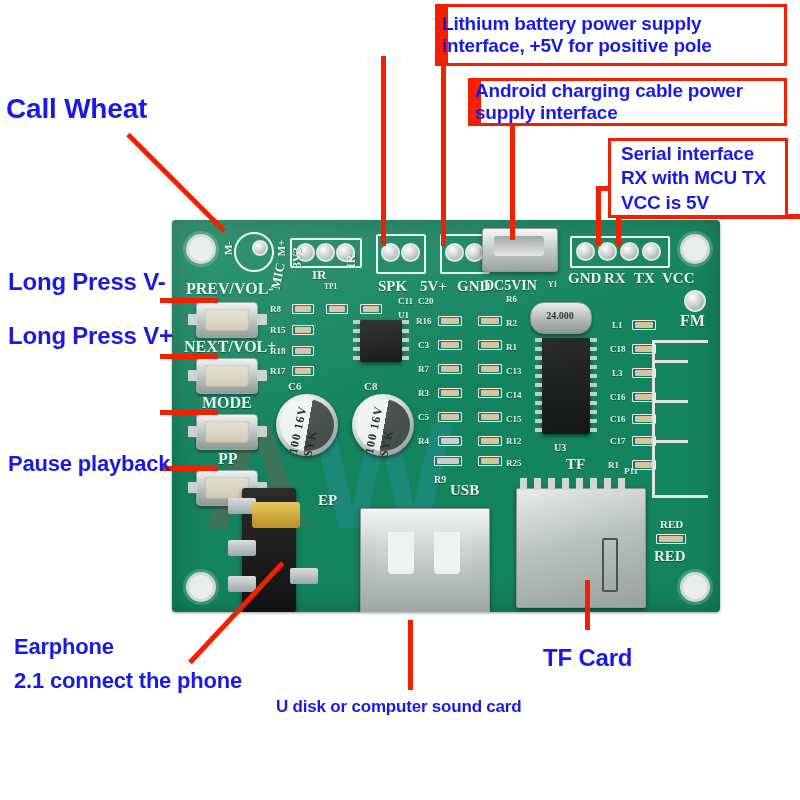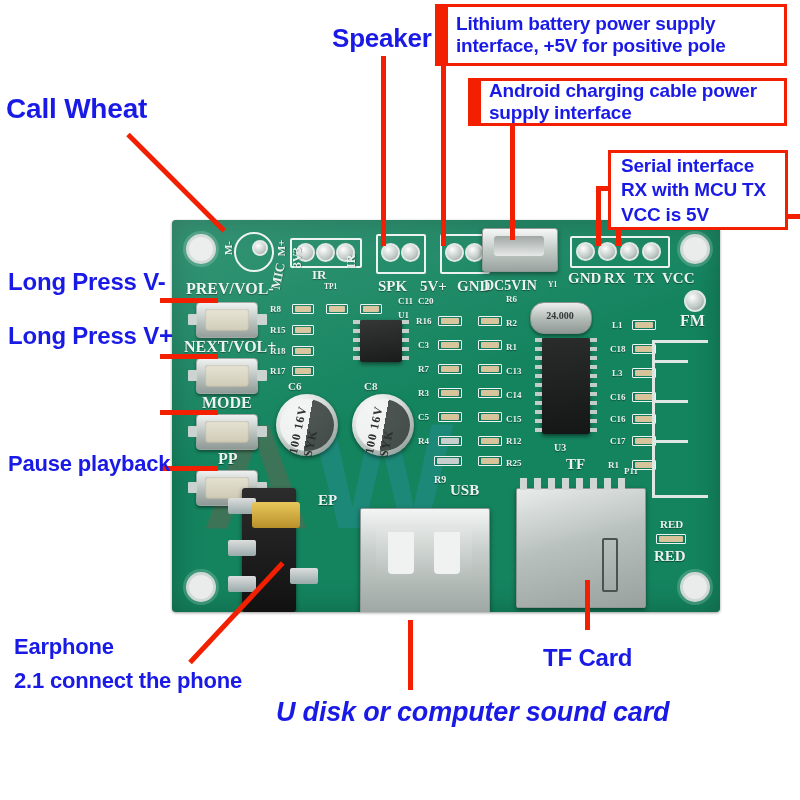--- a/index.html
+++ b/index.html
@@ -6,21 +6,21 @@
   body{width:800px;height:800px;overflow:hidden;font-family:"Liberation Sans",sans-serif;}
   #stage{position:relative;width:800px;height:800px;background:#ffffff;}
 
   
   .anno{position:absolute;color:#1a1ae6;font-family:"Liberation Sans",sans-serif;
         font-weight:600;line-height:1.16;white-space:pre-line;letter-spacing:-.2px;}
 
   
   .box{position:absolute;background:#fff;border:3px solid #f22000;box-sizing:border-box;}
   .box .bar{position:absolute;left:-3px;top:-3px;bottom:-3px;width:13px;background:#f22000;}
-  .box .txt{position:absolute;left:18px;right:4px;top:50%;transform:translateY(-50%);
+  .box .txt{position:absolute;left:4px;right:4px;top:50%;transform:translateY(-50%);
             color:#1a1ae6;font-weight:600;line-height:1.14;white-space:pre-line;letter-spacing:-.2px;}
   .box.plain .txt{left:10px;}
 
   
   .ln{position:absolute;background:#f22000;transform-origin:0 50%;}
   .lnv{position:absolute;background:#f22000;width:5px;}
   .lnh{position:absolute;background:#f22000;height:5px;}
 
   
   #pcb{position:absolute;left:172px;top:220px;width:548px;height:392px;
@@ -353,44 +353,43 @@
   <div class="lnh" style="left:160px;top:466px;width:58px;"></div>
 
   <div class="ln" style="left:190px;top:660px;width:136px;height:5px;transform:rotate(-47deg);"></div>
 
   <div class="lnv" style="left:408px;top:620px;height:70px;"></div>
 
   <div class="lnv" style="left:585px;top:580px;height:50px;"></div>
 
   <div class="anno" style="left:6px;top:93px;font-size:28px;">Call Wheat</div>
 
-  <div class="anno" style="left:332px;top:23px;font-size:26px;">Speaker</div>
 
   <div class="box" style="left:435px;top:4px;width:352px;height:62px;">
     <span class="bar"></span>
     <span class="txt" style="font-size:19px;">Lithium battery power supply
 interface, +5V for positive pole</span>
   </div>
 
   <div class="box" style="left:468px;top:78px;width:319px;height:48px;">
     <span class="bar"></span>
     <span class="txt" style="font-size:19px;">Android charging cable power
 supply interface</span>
   </div>
 
-  <div class="box plain" style="left:608px;top:150px;width:180px;height:80px;">
+  <div class="box plain" style="left:608px;top:138px;width:180px;height:80px;">
     <span class="txt" style="font-size:19px;line-height:1.28;">Serial interface
 RX with MCU TX
 VCC is 5V</span>
   </div>
 
   <div class="anno" style="left:8px;top:322px;font-size:24px;">Long Press V+</div>
   <div class="anno" style="left:8px;top:268px;font-size:24px;">Long Press V-</div>
   <div class="anno" style="left:8px;top:451px;font-size:22px;">Pause playback</div>
 
   <div class="anno" style="left:14px;top:630px;font-size:22px;line-height:1.55;">Earphone
 2.1 connect the phone</div>
 
-  <div class="anno" style="left:276px;top:697px;font-size:27px;font-style:italic;">U disk or computer sound card</div>
+  <div class="anno" style="left:276px;top:697px;font-size:17px;">U disk or computer sound card</div>
 
   <div class="anno" style="left:543px;top:644px;font-size:24px;">TF Card</div>
 
 </div>
 
 </body></html>

